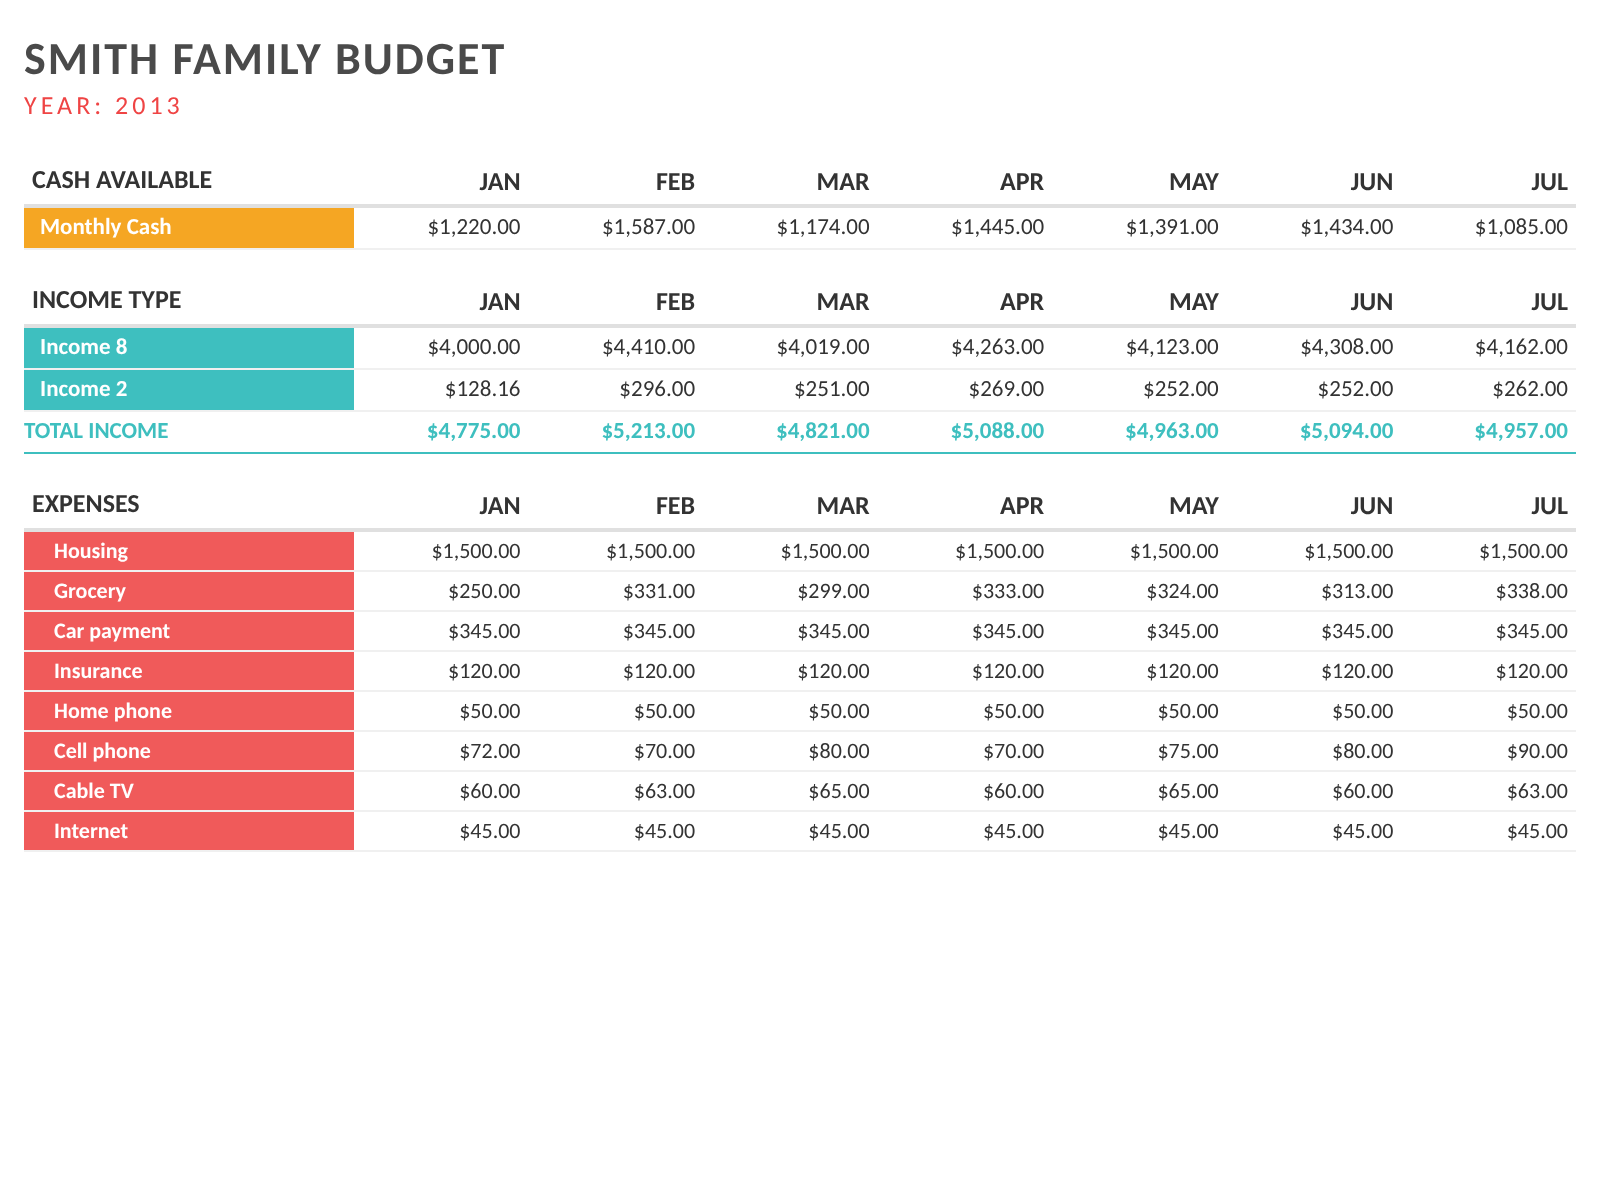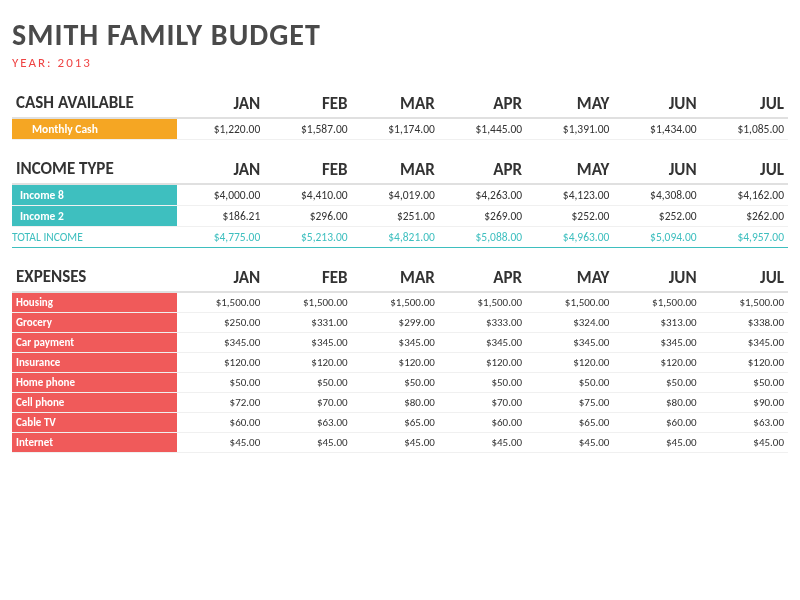--- a/index.html
+++ b/index.html
@@ -14,21 +14,21 @@
     }
 
     .page {
       width: 800px;
       height: 600px;
       padding: 16px 12px;
       overflow: hidden;
     }
 
     .title {
-      font-size: 30px;
+      font-size: 23px;
       font-weight: 700;
       color: #4a4a4a;
       letter-spacing: 1px;
       margin-bottom: 2px;
     }
 
     .year {
       font-size: 13px;
       color: #ef4444;
       letter-spacing: 2px;
@@ -76,61 +76,61 @@
     td.label-cell {
       text-align: left;
       font-weight: 600;
       padding-left: 0;
     }
 
     
     .row-cash td.label-cell {
       background: #f5a623;
       color: #fff;
-      padding-left: 20px;
+      padding-left: 8px;
       border-radius: 0;
     }
 
     
     .row-income1 td.label-cell,
     .row-income2 td.label-cell,
     .row-other-income td.label-cell {
       background: #3ebfbf;
       color: #fff;
       padding-left: 8px;
     }
 
     
     .row-total-income td {
       color: #3ebfbf;
-      font-weight: 400;
+      font-weight: 700;
       border-top: 1px solid #3ebfbf;
       border-bottom: 1px solid #3ebfbf;
     }
 
     .row-total-income td.label-cell {
       background: transparent;
       color: #3ebfbf;
       padding-left: 0;
     }
 
     
     .row-expense td.label-cell {
       background: #f05a5a;
       color: #fff;
-      padding-left: 4px;
+      padding-left: 15px;
     }
 
     .row-expense td {
       font-size: 11px;
     }
 
     .section-header th {
       padding-top: 8px;
-      font-size: 17px;
+      font-size: 13px;
       font-weight: 700;
       color: #333;
       text-align: right;
       border-bottom: 2px solid #e0e0e0;
     }
 
     .section-header th.header-left {
       text-align: left;
     }
   </style>
@@ -210,21 +210,21 @@
             <td>$4,000.00</td>
             <td>$4,410.00</td>
             <td>$4,019.00</td>
             <td>$4,263.00</td>
             <td>$4,123.00</td>
             <td>$4,308.00</td>
             <td>$4,162.00</td>
           </tr>
           <tr class="row-income2">
             <td class="label-cell">Income 2</td>
-            <td>$186.21</td>
+            <td>$128.16</td>
             <td>$296.00</td>
             <td>$251.00</td>
             <td>$269.00</td>
             <td>$252.00</td>
             <td>$252.00</td>
             <td>$262.00</td>
           </tr>
           <tr class="row-total-income">
             <td class="label-cell">TOTAL INCOME</td>
             <td>$4,775.00</td>

